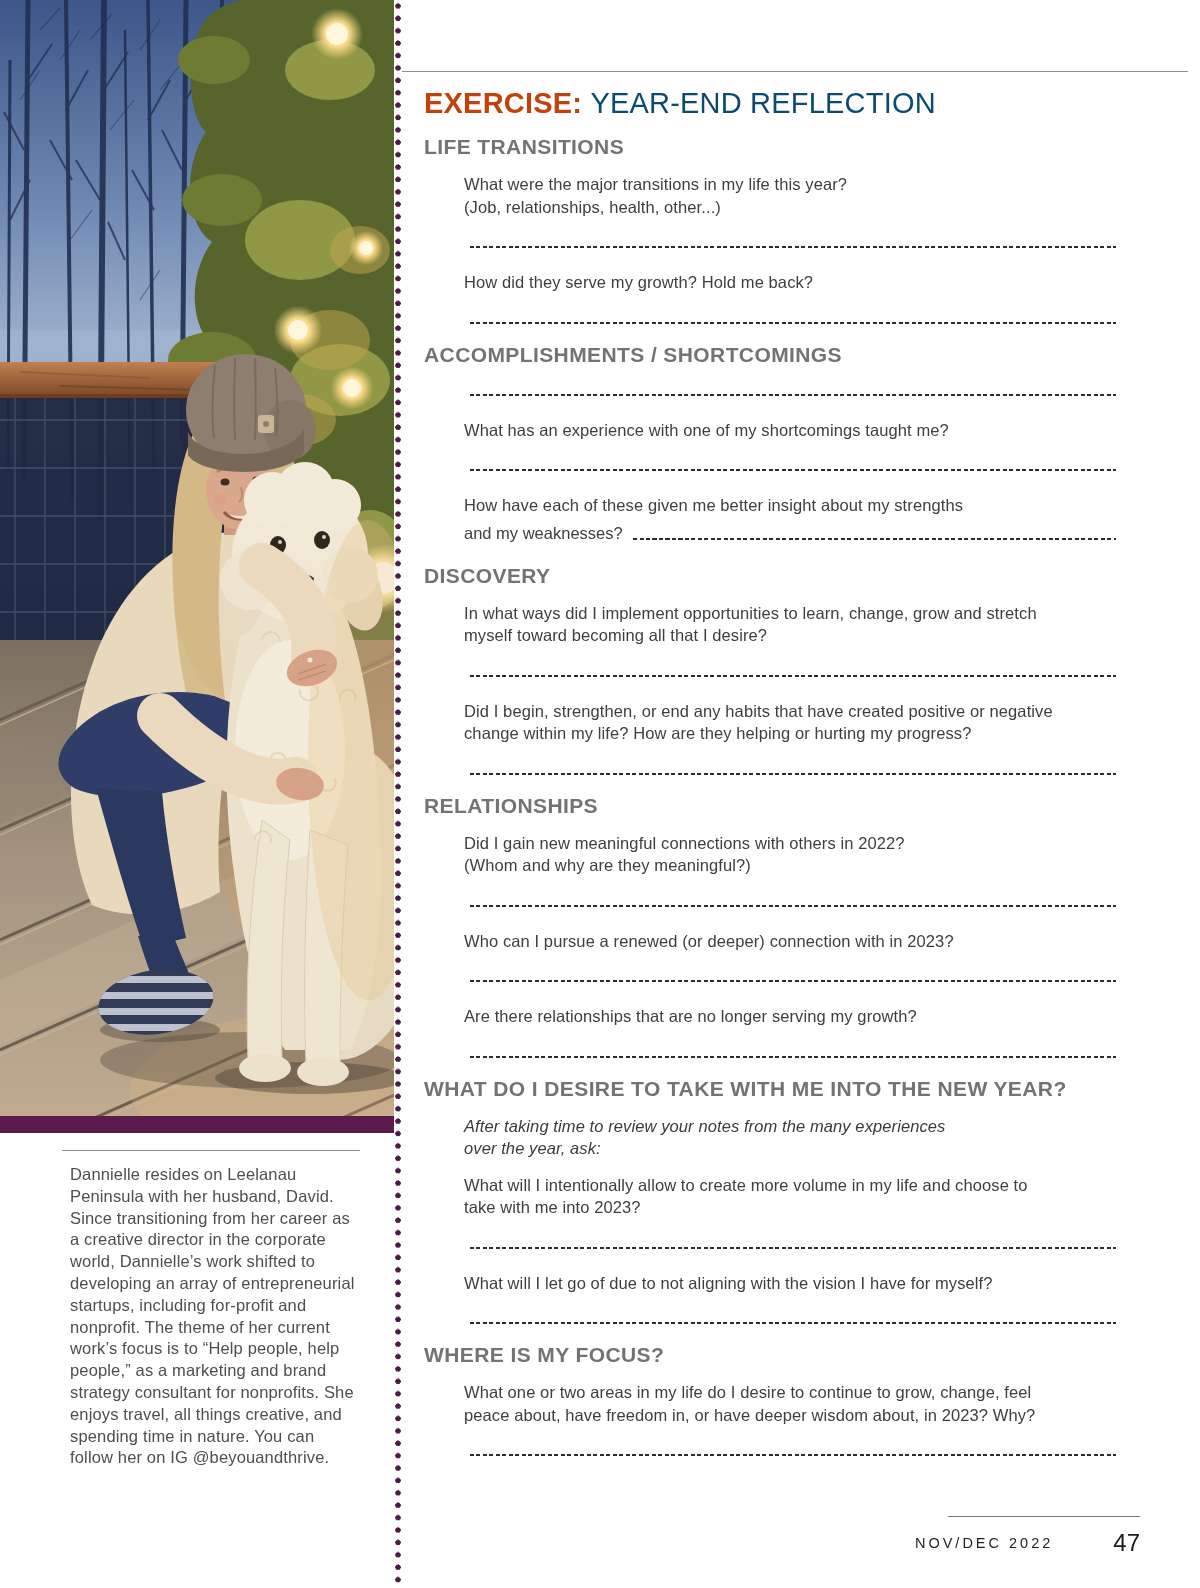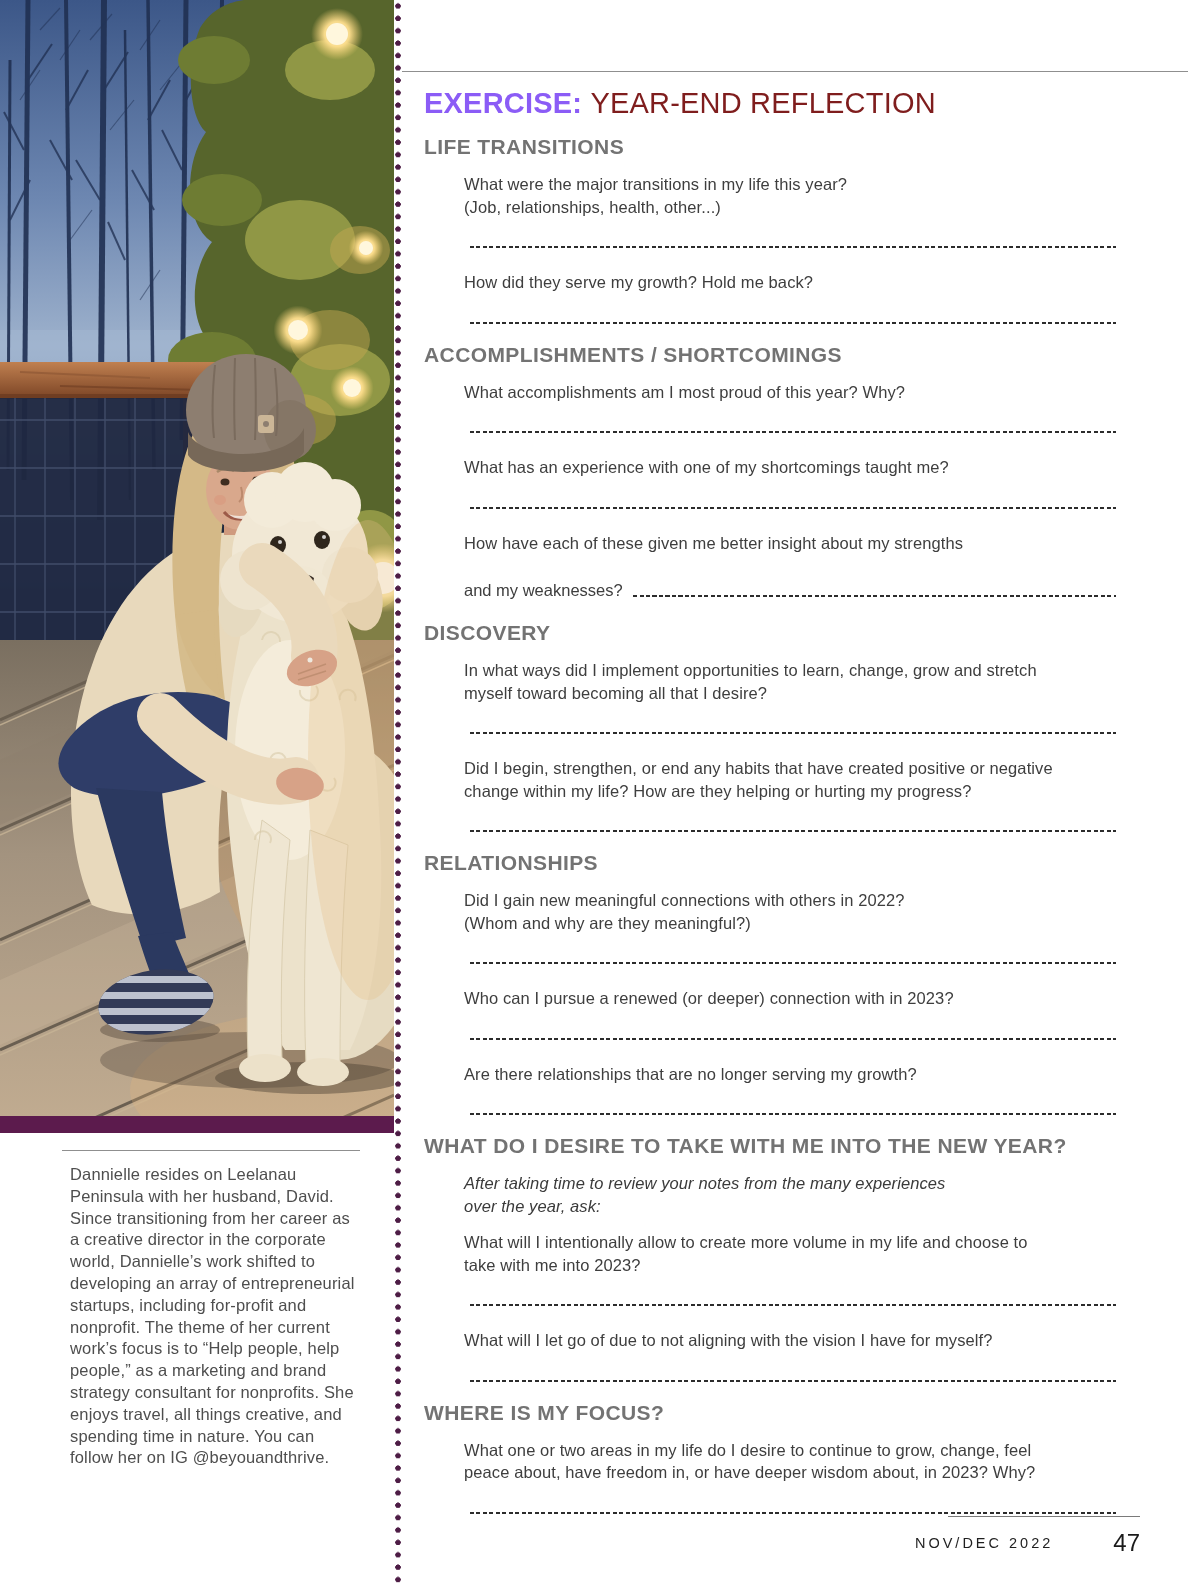--- a/index.html
+++ b/index.html
@@ -17,39 +17,39 @@
     background-image:radial-gradient(circle at 5px 6px,#4d1c45 2.5px,rgba(77,28,69,0) 3px);
     background-size:10px 12.4px;background-repeat:repeat-y;
   }
   
   .top-rule{position:absolute;left:402px;top:71px;width:786px;border-top:1.6px solid #8f8f8f;}
   
   .right-col{position:absolute;left:424px;top:0;width:692px;}
   h1.title{
     margin:86px 0 0 0;font-size:29px;line-height:34px;font-weight:700;letter-spacing:.2px;
   }
-  h1.title .t-purple{color:#8b5cf6;text-align:center;}
-  h1.title .t-blue{color:#7f1d1d;font-weight:500;}
+  h1.title .t-purple{color:#c2410c;text-align:center;}
+  h1.title .t-blue{color:#0c4a6e;font-weight:500;}
   h2.sec-h{
     margin:19px 0 0 0;font-size:21px;line-height:23px;font-weight:700;
     color:#737373;letter-spacing:.4px;
   }
   h2.sec-h.first{margin-top:15px;}
   .q{
     margin:23px 0 0 40px;font-size:16.5px;line-height:22.5px;color:#3e3e3e;
     white-space:pre-line;letter-spacing:.1px;
   }
   .q.after-h{margin-top:15px;}
   .q.mt14{margin-top:14px;}
   .q-intro{font-style:italic;color:#3a3a3a;}
   .answer-line{
     margin:28px 0 0 46px;height:2px;
     background-image:repeating-linear-gradient(90deg,#2c2c2c 0 4px,rgba(0,0,0,0) 4px 6.5px);
   }
-  .weak-row{display:flex;align-items:flex-end;margin:24px 0 0 40px;}
+  .weak-row{display:flex;align-items:flex-end;margin:4px 0 0 40px;}
   .weak-row .q-frag{font-size:16.5px;line-height:24px;color:#3e3e3e;white-space:nowrap;}
   .weak-row .inline-line{
     flex:1;height:2px;margin:0 0 5px 10px;
     background-image:repeating-linear-gradient(90deg,#2c2c2c 0 4px,rgba(0,0,0,0) 4px 6.5px);
   }
   
   .bio{position:absolute;left:62px;top:1150px;width:302px;}
   .bio-rule{border-top:1px solid #8f8f8f;width:298px;margin:0 0 13px 0;}
   .bio-text{margin:8px;font-size:16.5px;line-height:21.8px;color:#4e4e4e;letter-spacing:.15px;}
   
@@ -343,21 +343,20 @@
     </h1>
 
     <h2 class="sec-h first">LIFE TRANSITIONS</h2>
     <p class="q after-h">What were the major transitions in my life this year?
 (Job, relationships, health, other...)</p>
     <div class="answer-line"></div>
     <p class="q">How did they serve my growth? Hold me back?</p>
     <div class="answer-line"></div>
 
     <h2 class="sec-h">ACCOMPLISHMENTS / SHORTCOMINGS</h2>
-    <p class="q after-h">What accomplishments am I most proud of this year? Why?</p>
     <div class="answer-line"></div>
     <p class="q">What has an experience with one of my shortcomings taught me?</p>
     <div class="answer-line"></div>
     <p class="q">How have each of these given me better insight about my strengths</p>
     <div class="weak-row">
       <span class="q-frag">and my weaknesses?</span>
       <span class="inline-line"></span>
     </div>
 
     <h2 class="sec-h">DISCOVERY</h2>

